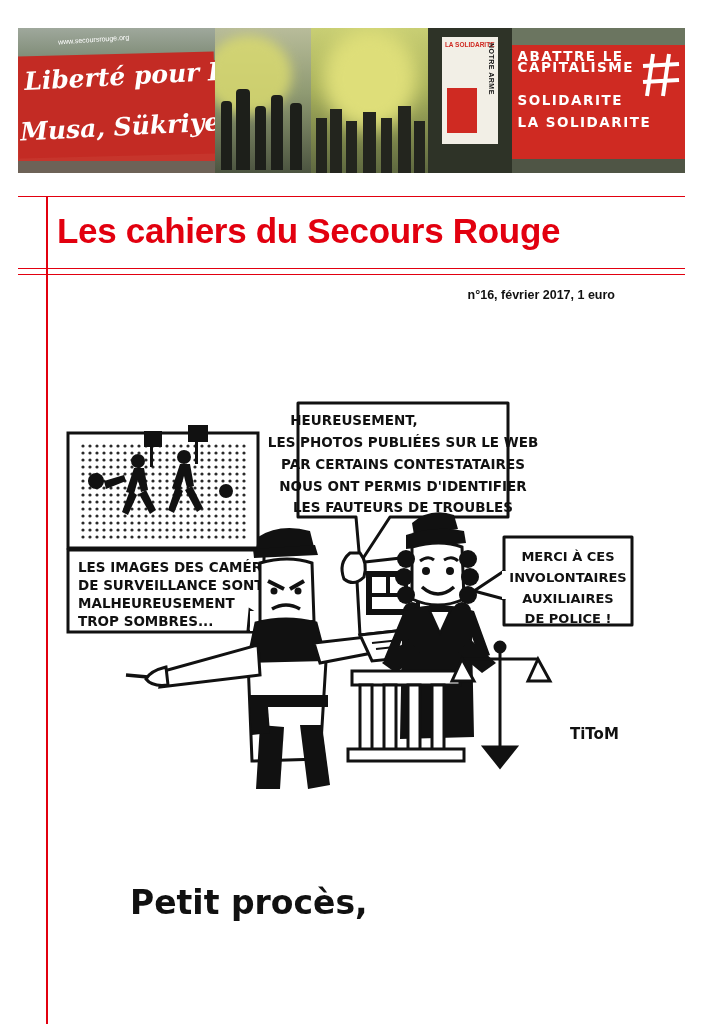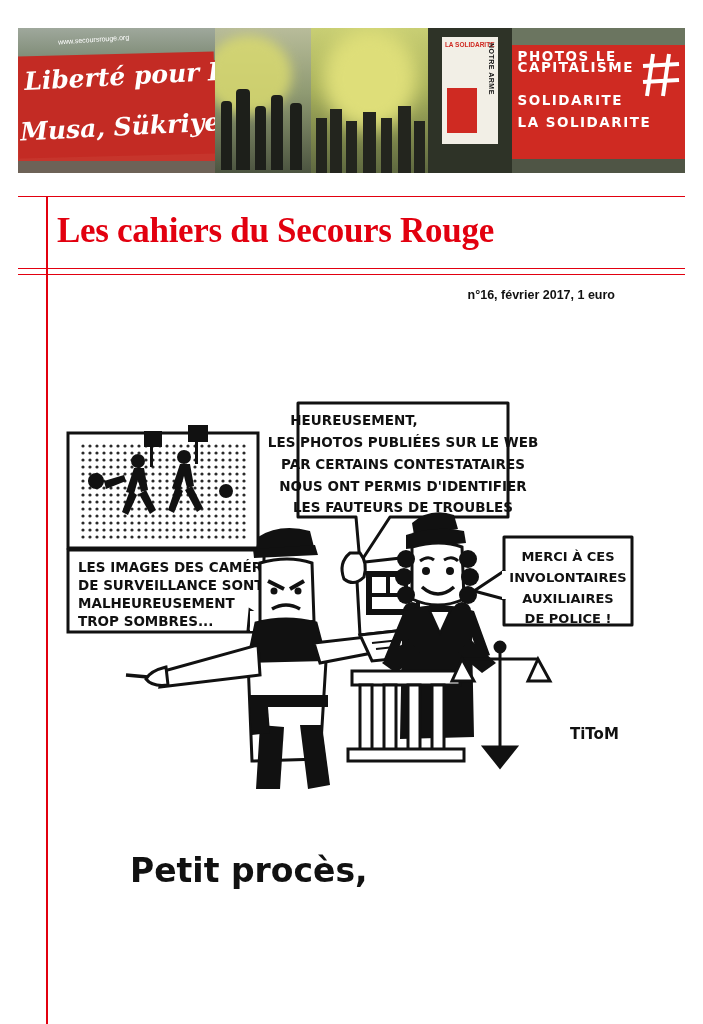--- a/index.html
+++ b/index.html
@@ -116,21 +116,21 @@
     top: 196px;
     width: 2px;
     height: 828px;
     background: #e2000f;
   }
 
   .main-title {
     position: absolute;
     left: 57px;
     top: 211px;
-    font-family: Liberation Serif, serif;
+    font-family: Liberation Sans, sans-serif;
     font-weight: bold;
     font-size: 35px;
     color: #e2000f;
     letter-spacing: -0.3px;
     white-space: nowrap;
   }
   .issue-line {
     position: absolute;
     right: 88px;
     top: 288px;
@@ -155,21 +155,21 @@
   .headline {
     position: absolute;
     left: 130px;
     top: 850px;
     font-family: "DejaVu Sans", sans-serif;
     font-weight: bold;
     font-size: 33px;
     line-height: 1.28;
     color: #111;
   }
-  .headline div { white-space: nowrap; }
+  .headline div { white-space: nowrap; margin-top: 32px; }
 </style>
 </head>
 <body>
 
 <div class="banner">
 
   <div class="banner-cell cell-1">
     <div class="c1-sky"></div>
     <div class="c1-banner"></div>
     <div class="c1-url">www.secoursrouge.org</div>
@@ -205,21 +205,21 @@
     <div class="c4-poster">
       <div class="c4-ptop">LA SOLIDARITE</div>
       <div class="c4-pred"></div>
       <div class="c4-ptxt">NOTRE ARME</div>
     </div>
   </div>
 
   <div class="banner-cell cell-5">
     <div class="c5-bg"></div>
     <div class="c5-top"></div>
-    <div class="c5-line" style="top:20px;">PHOTOS LE</div>
+    <div class="c5-line" style="top:20px;">ABATTRE LE</div>
     <div class="c5-line" style="top:31px;">CAPITALISME</div>
     <div class="c5-line" style="top:64px;">SOLIDARITE</div>
     <div class="c5-line" style="top:86px;">LA SOLIDARITE</div>
     <svg class="c5-hash" viewBox="0 0 40 46">
       <g stroke="#ffffff" stroke-width="4" fill="none">
         <line x1="12" y1="2" x2="6" y2="44"></line>
         <line x1="28" y1="2" x2="22" y2="44"></line>
         <line x1="2" y1="14" x2="38" y2="12"></line>
         <line x1="2" y1="30" x2="38" y2="28"></line>
       </g>

